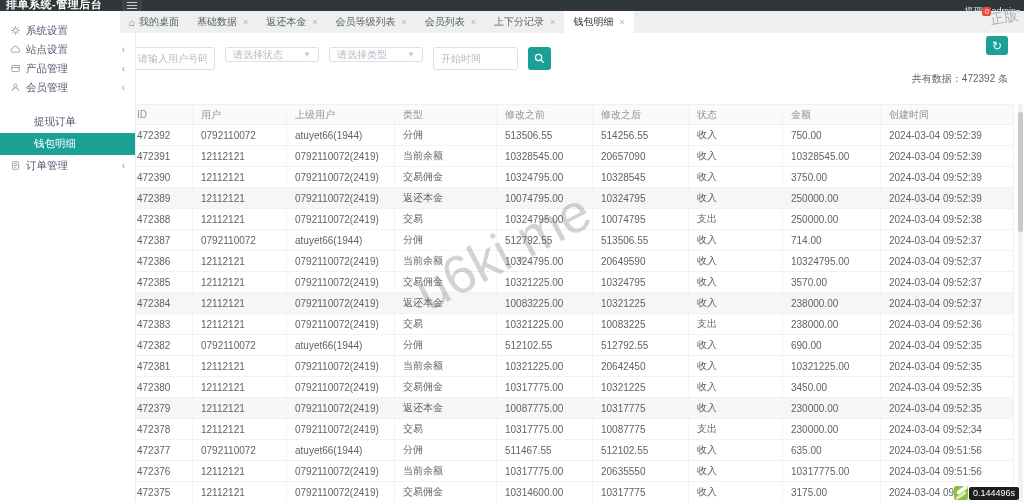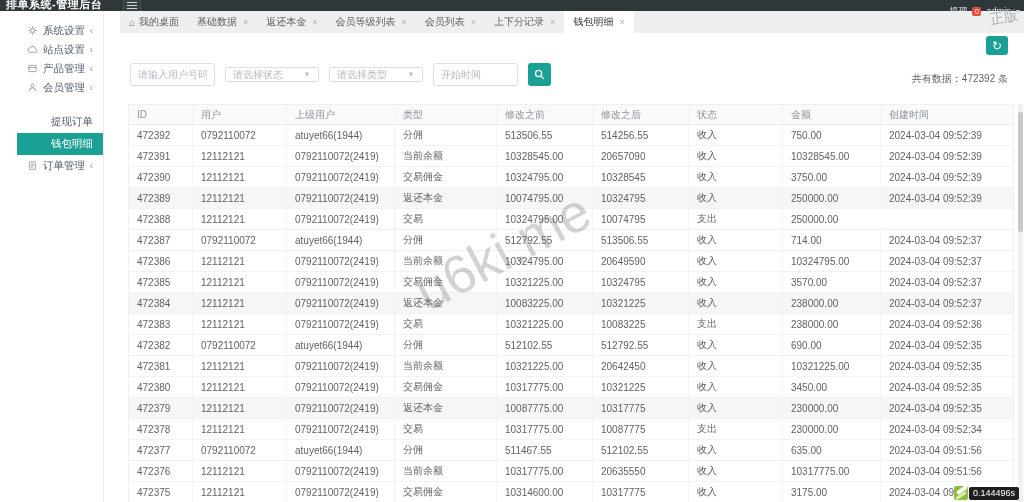--- a/index.html
+++ b/index.html
@@ -4,45 +4,45 @@
 <style>
   * { margin:0; padding:0; box-sizing:border-box; }
   html,body { width:1024px; height:502px; overflow:hidden; }
   body { font-family:"Liberation Sans","DejaVu Sans",sans-serif; font-size:10px; background:#fff; position:relative; color:#606266; }
 
   
   .topbar { position:absolute; top:0; left:0; right:0; height:11px; background:#30373a; z-index:30; }
   .topbar .title { position:absolute; left:6px; top:-3px; font-size:11px; font-weight:bold; color:#fff; letter-spacing:.5px; white-space:nowrap; }
   .hamburger { position:absolute; left:122px; top:0; width:20px; height:11px; background:#3b4245; display:flex; flex-direction:column; justify-content:flex-end; align-items:center; gap:2px; padding-bottom:2px; cursor:pointer; }
   .hamburger i { display:block; width:10px; height:1px; background:#cfd3d4; }
-  .topbar-right { position:absolute; right:4px; top:0; height:22px; display:flex; align-items:center; gap:5px; color:#e8eaea; font-size:9px; }
+  .topbar-right { position:absolute; right:4px; top:0; height:22px; display:flex; align-items:center; color:#e8eaea; font-size:9px; }
   .badge { background:#e64b3c; color:#fff; font-size:7px; line-height:9px; min-width:9px; text-align:center; border-radius:2px; padding:0 1px; }
   .caret { font-size:8px; color:#cfd3d4; }
 
   
   .tabbar { position:absolute; top:11px; left:120px; right:0; height:22px; background:#eef0ef; display:flex; align-items:stretch; z-index:20; }
   .tab { display:flex; align-items:center; gap:4px; padding:0 9px; font-size:10px; color:#5a5f63; cursor:pointer; white-space:nowrap; }
   .tab.active { background:#fff; color:#2f3338; }
   .tab-home { font-size:10px; color:#6a6f73; }
   .tab-close { color:#aab0b3; font-size:9px; margin-left:2px; }
 
   
-  .sidebar { position:absolute; top:11px; left:0; width:104px; bottom:0; background:#fff; border-right:1px solid #ececec; padding-top:10px; z-index:10;padding-left:17px; }
+  .sidebar { position:absolute; top:11px; left:0; width:136px; bottom:0; background:#fff; border-right:1px solid #ececec; padding-top:10px; z-index:10; }
   .side-item { height:19px; display:flex; align-items:center; padding:0 10px; font-size:10.5px; color:#515a6e; cursor:pointer; }
   .side-item .micon { width:16px; color:#7b8288; display:inline-flex; align-items:center; }
   .side-item .micon svg { width:11px; height:11px; }
   .side-item .chev { margin-left:auto; color:#9aa0a6; font-size:10px; }
   .side-sub { height:20px; display:flex; align-items:center; padding-left:34px; font-size:10.5px; color:#515a6e; cursor:pointer;margin-top:15px; }
   .side-sub.active { background:#1aa094; color:#fff; height:22px; margin:1px 0; }
 
   
   .main { position:absolute; top:33px; left:120px; right:0; bottom:0; background:#fff; }
   .refresh-btn { position:absolute; top:3px; right:16px; width:22px; height:19px; background:#1aa094; border:none; border-radius:3px; color:#fff; font-size:12px; line-height:18px; text-align:center; cursor:pointer; }
 
-  .filters { position:absolute; top:30px; left:10px; display:flex; gap:10px; align-items:center; }
+  .filters { position:absolute; top:14px; left:10px; display:flex; gap:10px; }
   .f-input { width:85px; height:23px; border:1px solid #dcdfe6; border-radius:3px; font-size:10px; padding:0 7px; color:#606266; outline:none; font-family:inherit; }
   .f-input::placeholder { color:#b4bac2; }
   .f-select { width:94px; height:15px; border:1px solid #dcdfe6; border-radius:3px; display:flex; align-items:center; padding:0 7px; color:#b4bac2; cursor:pointer; background:#fff; }
   .f-select .sel-caret { margin-left:auto; color:#c0c4cc; font-size:8px; }
   .search-btn { width:23px; height:23px; background:#1aa094; border:none; border-radius:3px; display:flex; align-items:center; justify-content:center; cursor:pointer; }
   .count { position:absolute; top:39px; right:16px; font-size:10px; color:#606266; }
 
   
   .table { position:absolute; left:8px; right:10px; top:71px; bottom:0; border:1px solid #f0f0f0; border-bottom:none; overflow:hidden; background:#fff; }
   .thead,.tr { display:grid; grid-template-columns:64px 94px 108px 102px 96px 96px 94px 98px 1fr; align-items:center; }
@@ -253,20 +253,21 @@
         </div>
         <div class="tr">
           <div class="td">472388</div>
           <div class="td">12112121</div>
           <div class="td">0792110072(2419)</div>
           <div class="td">交易</div>
           <div class="td">10324795.00</div>
           <div class="td">10074795</div>
           <div class="td">支出</div>
           <div class="td">250000.00</div>
+          <div class="td">2024-03-04 09:52:38</div>
         </div>
         <div class="tr">
           <div class="td">472387</div>
           <div class="td">0792110072</div>
           <div class="td">atuyet66(1944)</div>
           <div class="td">分佣</div>
           <div class="td">512792.55</div>
           <div class="td">513506.55</div>
           <div class="td">收入</div>
           <div class="td">714.00</div>

